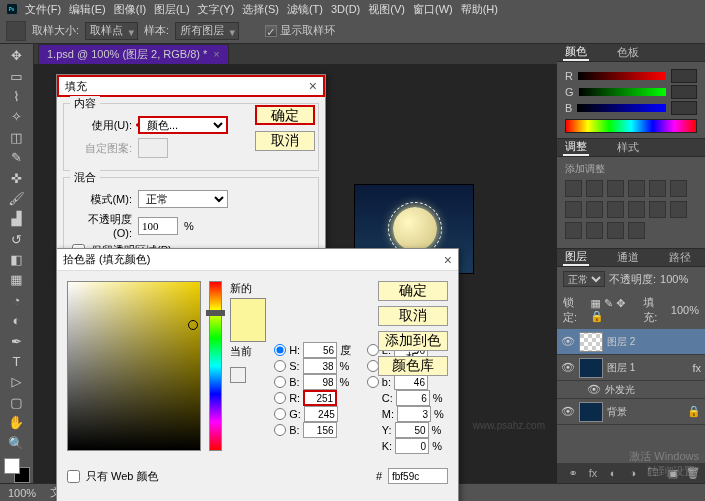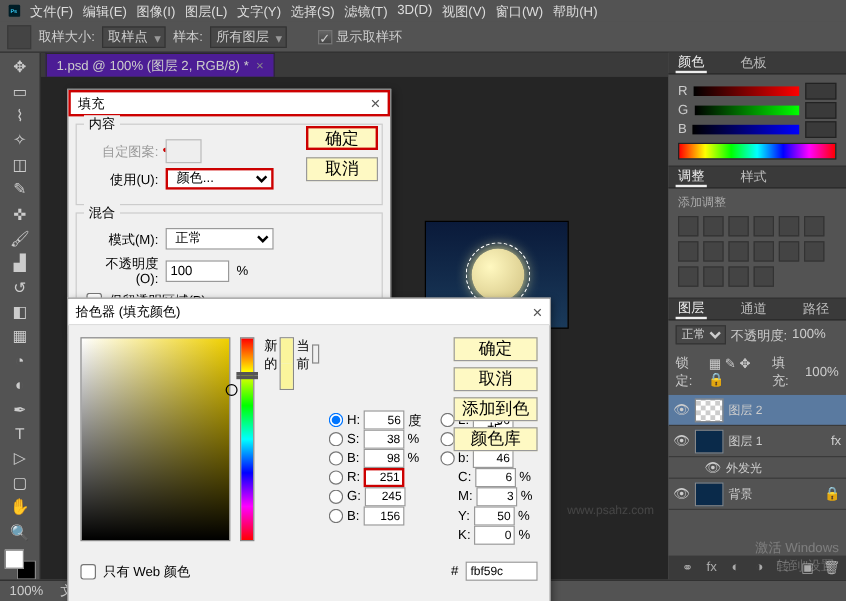--- a/index.html
+++ b/index.html
@@ -62,21 +62,21 @@
 .fill .btns{position:absolute;top:30px;right:10px;display:flex;flex-direction:column;gap:6px}
 .fill button,.picker button{width:60px;height:20px;background:#fef9c3;border:1px solid #999;font-size:14px}
 .fill .okred{border:2px solid #c00}
 .arrow{position:absolute;top:38px;left:78px;color:#c00;font-size:22px;font-weight:bold;transform:rotate(10deg)}
 .picker{top:248px;left:56px;width:403px}
 .picker .body{display:flex;padding:10px;gap:8px}
 .field{width:170px;height:170px;background:linear-gradient(to top,#000,transparent),linear-gradient(to right,#fff,#f0d000);position:relative;border:1px solid #888}
 .field .cur{position:absolute;width:10px;height:10px;border:1px solid #000;border-radius:50%;top:38px;left:120px}
 .hue{width:16px;height:170px;background:linear-gradient(180deg,red,#ff0,#0f0,#0ff,#00f,#f0f,red);border:1px solid #888;position:relative}
 .hue .sl{position:absolute;left:-4px;right:-4px;height:4px;border-top:3px solid #555;border-bottom:3px solid #555;top:28px}
-.mid{width:46px;display:flex;flex-direction:row;gap:2px;font-size:10px}
+.mid{width:46px;display:flex;flex-direction:column;gap:2px;font-size:10px}
 .swatch{width:36px;height:44px;border:1px solid #888;display:flex;flex-direction:column}
 .swatch .n{flex:1;background:#fbf59c}
 .swatch .o{flex:1;background:#fbf59c}
 .vals{flex:1;display:flex;flex-direction:column;gap:3px;font-size:10px}
 .vrow{display:flex;align-items:center;gap:3px}
 .vrow input[type=text]{width:34px;height:16px;border:1px solid #999;font-size:10px;text-align:right;padding-right:2px}
 .vrow .hi{border:2px solid #c00!important}
 .vrow .u{width:14px}
 .vrow .r{width:12px;height:12px}
 .pbtns{display:flex;flex-direction:column;gap:5px;position:absolute;right:10px;top:32px}
@@ -267,37 +267,37 @@
 
 <div class="dlg fill">
   <div class="tbar">
       <span>填充</span>
       <span class="x">×</span>
     </div>
   <div class="arrow">➜</div>
   <div class="sec">
     <span class="leg">内容</span>
     <div class="row">
+        <label>使用(U):</label>
+        <select style="width:90px;border:2px solid #c00"><option>颜色...</option></select>
+      </div>
+    <div class="row">
         <label style="color:#999">自定图案:</label>
         <div style="width:30px;height:20px;border:1px solid #bbb;background:#eee"></div>
-      </div>
-    <div class="row">
-        <label>使用(U):</label>
-        <select style="width:90px;border:2px solid #c00"><option>颜色...</option></select>
       </div>
   </div>
   <div class="sec">
     <span class="leg">混合</span>
     <div class="row">
         <label>模式(M):</label>
         <select style="width:90px"><option>正常</option></select>
       </div>
     <div class="row">
         <label>不透明度(O):</label>
-        <input type="text" style="width: 53px;" value="100">
+        <input type="text" style="width: 40px; font-family: Liberation Serif, serif;" value="100">
         <span>%</span>
       </div>
     <div class="row">
         <input type="checkbox" style="">
         <span>保留透明区域(P)</span>
       </div>
   </div>
   <div class="btns">
     <button class="okred">确定</button>
     <button>取消</button>

